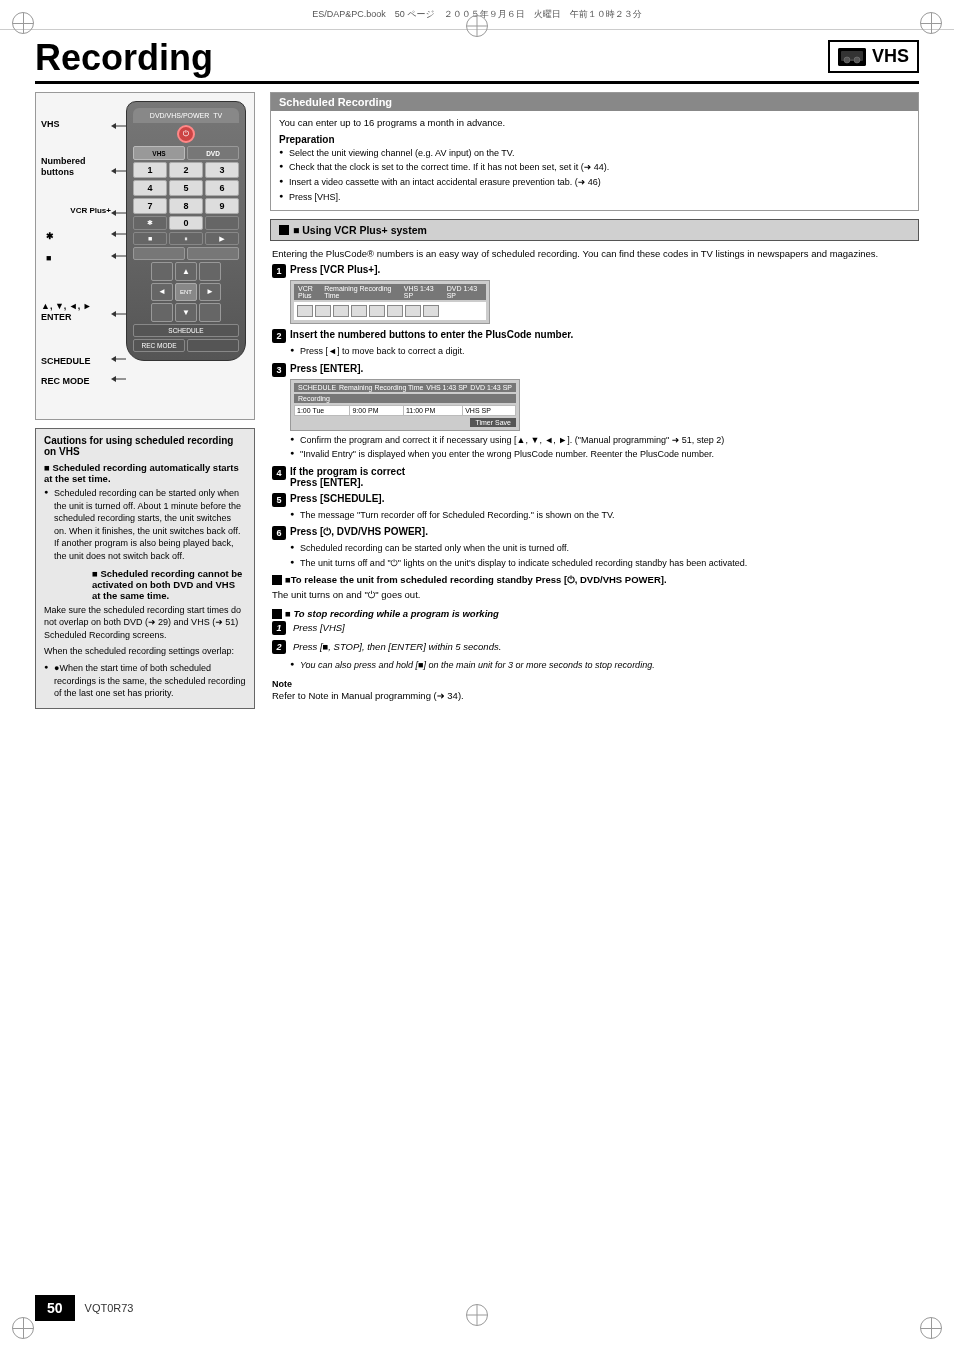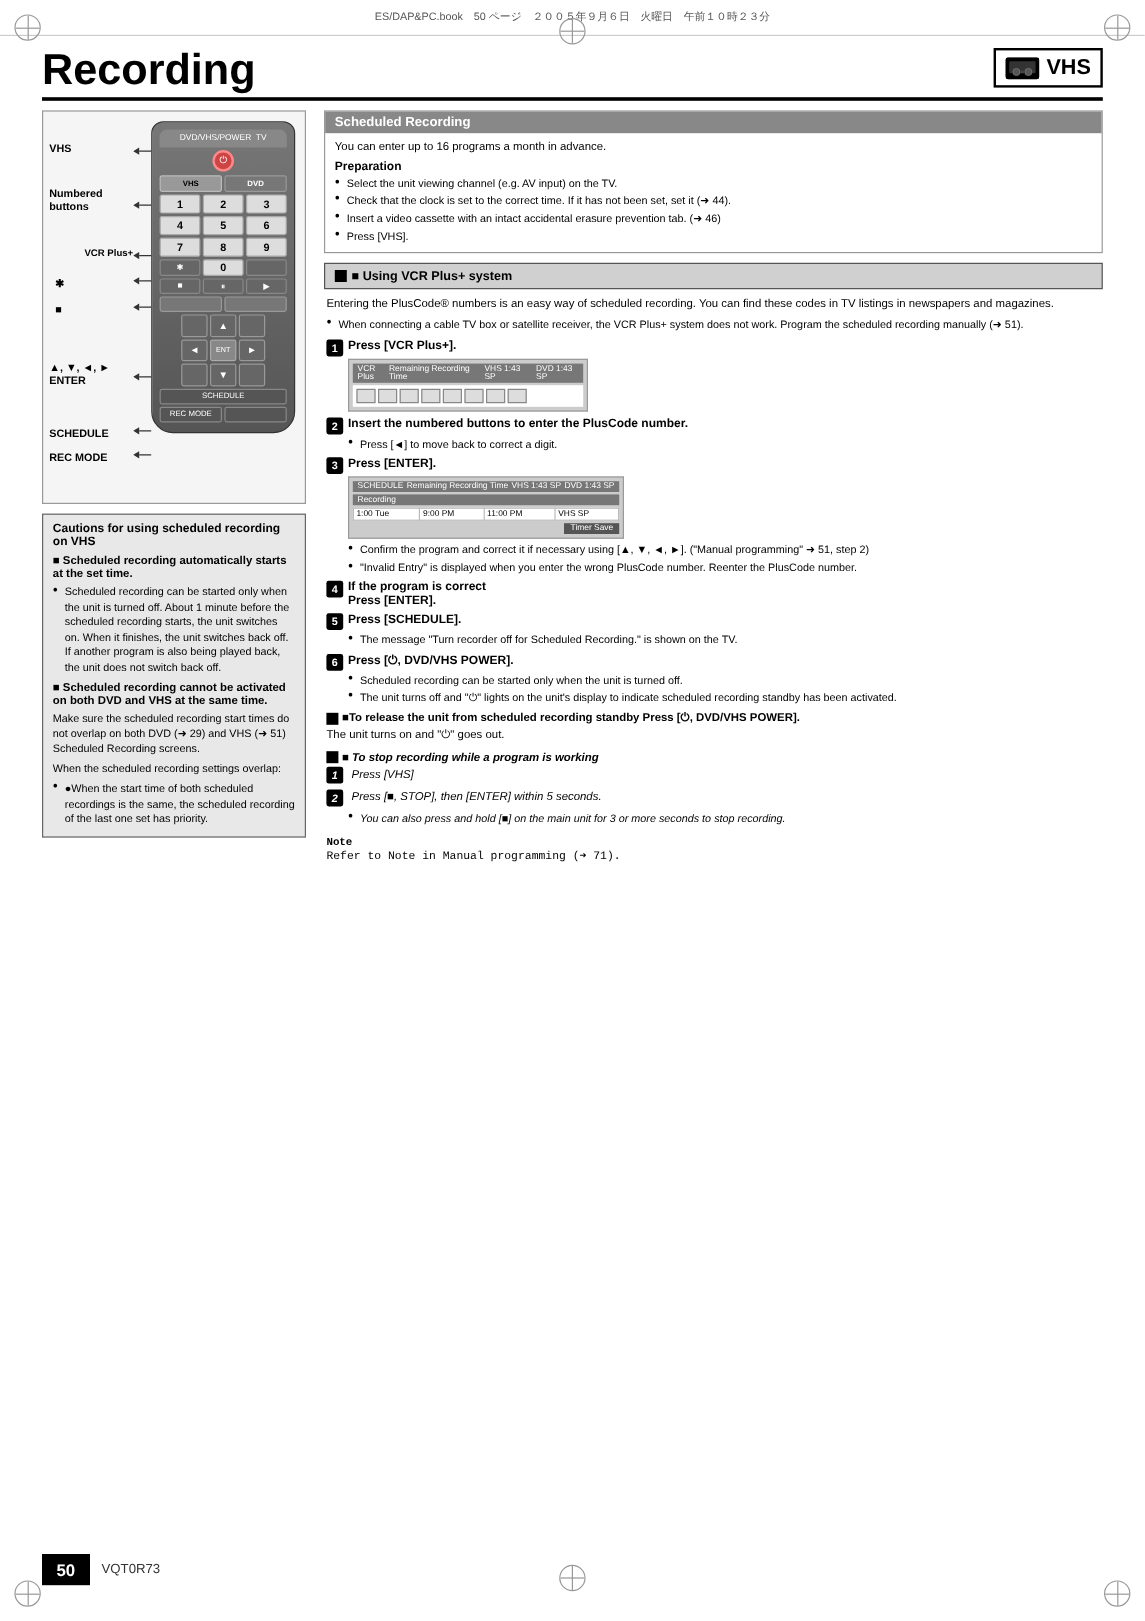--- a/index.html
+++ b/index.html
@@ -231,21 +231,20 @@
       font-weight: bold;
       display: flex;
       align-items: center;
       gap: 3px;
       margin-bottom: 2px;
     }
 
     .note-section {
       margin-top: 8px;
       font-size: 9px;
-      font-family: Liberation Mono, monospace;
     }
 
     .note-title {
       font-weight: bold;
     }
   </style>
 </head>
 <body>
 
 <div style="position:absolute; top:12px; left:12px; width:22px; height:22px; border:1px solid #999; border-radius:50%; display:flex; align-items:center; justify-content:center;">
@@ -405,21 +404,21 @@
           </div>
         </div>
       </div>
 
       <div class="cautions-box">
         <div class="cautions-title">Cautions for using scheduled recording on VHS</div>
 
         <div class="caution-section-title">■ Scheduled recording automatically starts at the set time.</div>
         <div class="bullet-item">Scheduled recording can be started only when the unit is turned off. About 1 minute before the scheduled recording starts, the unit switches on. When it finishes, the unit switches back off. If another program is also being played back, the unit does not switch back off.</div>
 
-        <div class="caution-section-title" style="margin-top: 5px;">■ Scheduled recording cannot be activated on both DVD and VHS at the same time.</div>
+        <div class="caution-section-title" style="margin-top: 5px; margin-left: 48px;">■ Scheduled recording cannot be activated on both DVD and VHS at the same time.</div>
         <div class="caution-text">Make sure the scheduled recording start times do not overlap on both DVD (➜ 29) and VHS (➜ 51) Scheduled Recording screens.</div>
         <div class="caution-text">When the scheduled recording settings overlap:</div>
         <div class="bullet-item">●When the start time of both scheduled recordings is the same, the scheduled recording of the last one set has priority.</div>
       </div>
 
     </div>
 
     <div class="right-col">
 
       <div class="section-box">
@@ -437,21 +436,20 @@
 
       <div class="vcr-plus-section">
         <div class="vcr-plus-title">
           <span class="black-square"></span>
           <span>■ Using VCR Plus+ system</span>
         </div>
       </div>
 
       <div style="padding: 0 2px;">
         <div class="body-text">Entering the PlusCode® numbers is an easy way of scheduled recording. You can find these codes in TV listings in newspapers and magazines.</div>
-        <div class="bullet-item" style="margin-bottom: 6px;">When connecting a cable TV box or satellite receiver, the VCR Plus+ system does not work. Program the scheduled recording manually (➜ 51).</div>
 
         <div class="step">
           <div class="step-header">
             <span class="step-number">1</span>
             <span>Press [VCR Plus+].</span>
           </div>
 
           <div style="margin-left: 18px; margin-bottom: 4px;">
             <div style="width: 200px; border: 1px solid #999; background: #ccc; padding: 3px;">
               <div style="background: #777; color: #fff; font-size: 7px; padding: 1px 4px; display: flex; justify-content: space-between; margin-bottom: 2px;">
@@ -572,21 +570,21 @@
           </div>
           <div style="display: flex; align-items: flex-start; gap: 3px; margin-bottom: 2px;">
             <span class="step-number">2</span>
             <span class="body-text">Press [■, STOP], then [ENTER] within 5 seconds.</span>
           </div>
           <div class="bullet-item" style="margin-left: 18px;">You can also press and hold [■] on the main unit for 3 or more seconds to stop recording.</div>
         </div>
 
         <div class="note-section" style="margin-top: 8px;">
           <div class="note-title">Note</div>
-          <div class="body-text">Refer to Note in Manual programming (➜ 71).</div>
+          <div class="body-text">Refer to Note in Manual programming (➜ 34).</div>
         </div>
 
       </div>
 
     </div>
   </div>
 
 </div>
 
 <div style="position: absolute; bottom: 30px; left: 35px; display: flex; align-items: center; gap: 10px;">

